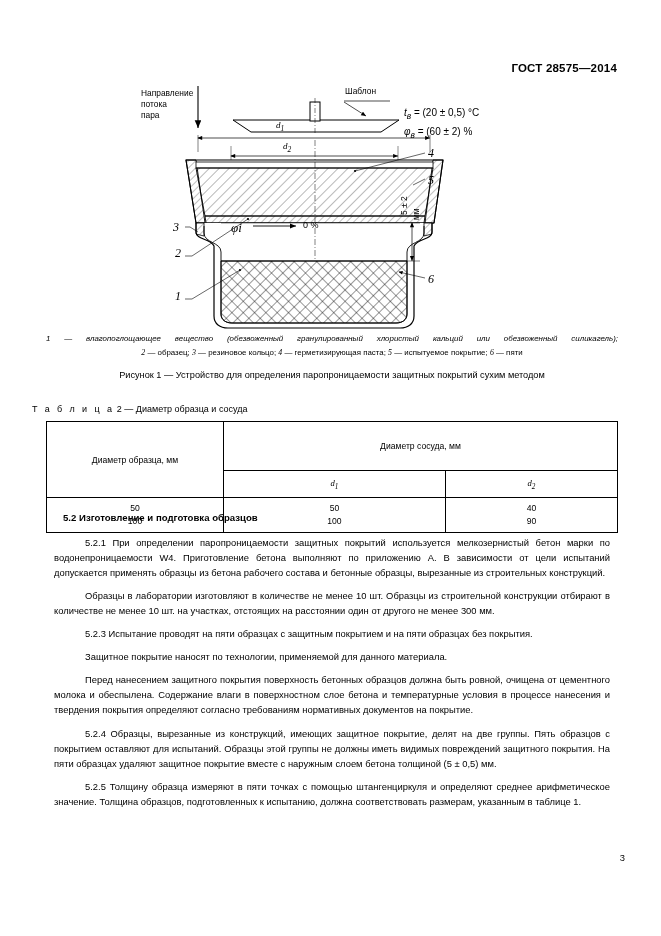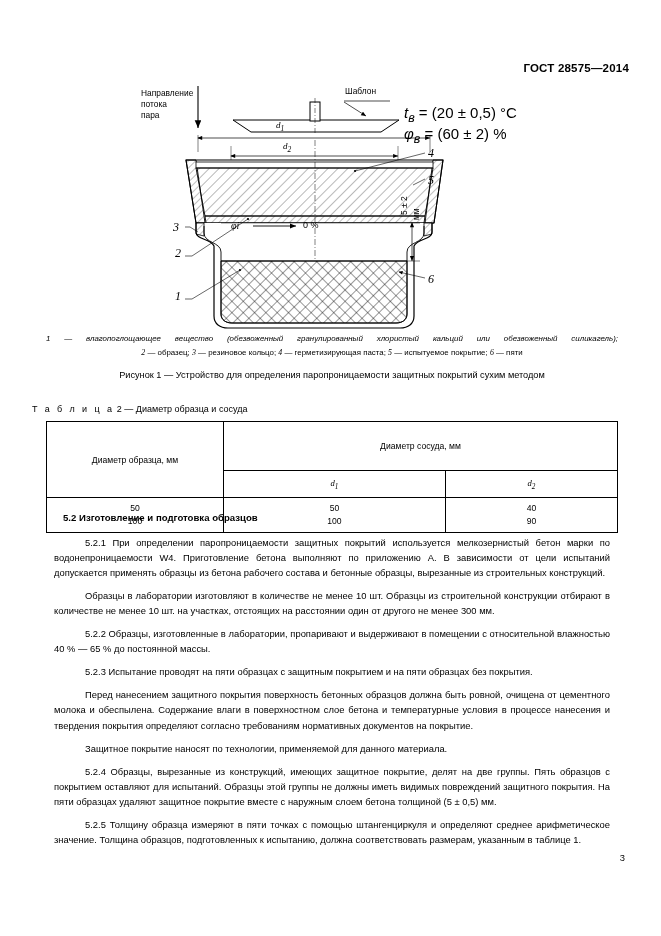--- a/index.html
+++ b/index.html
@@ -19,21 +19,21 @@
     position: relative;
     width: 661px;
     height: 936px;
     box-sizing: border-box;
   }
 
   
   .doc-header {
     position: absolute;
     top: 62px;
-    right: 32px;
+    right: 44px;
     font-size: 11.5px;
     font-weight: bold;
     letter-spacing: 0.2px;
   }
 
   
   .figure-zone {
     position: absolute;
     top: 80px;
     left: 0;
@@ -54,21 +54,21 @@
   }
   .lbl-shablon {
     left: 345px;
     top: 6px;
     text-align: left;
   }
   .cond-block {
     position: absolute;
     left: 404px;
     top: 25px;
-    font-size: 15px;
+    font-size: 10px;
     line-height: 15px;
     font-style: italic;
   }
   .cond-block .rom { font-style: normal; }
   .callout {
     position: absolute;
     font-size: 12px;
     font-style: italic;
     font-family: "Liberation Serif", serif;
   }
@@ -83,21 +83,21 @@
     font-size: 9px;
     font-style: italic;
     font-family: "Liberation Serif", serif;
   }
   .dim-d1 { left: 276px; top: 40px; }
   .dim-d2 { left: 283px; top: 61px; }
   .phi-lab {
     position: absolute;
     left: 231px;
     top: 140px;
-    font-size: 10px;
+    font-size: 13px;
     font-style: italic;
     font-family: "Liberation Serif", serif;
     text-align: right;
   }
   .zero-lab {
     position: absolute;
     left: 303px;
     top: 140px;
     font-size: 9px;
   }
@@ -363,22 +363,21 @@
           <span>40</span><br><span>90</span>
         </td>
       </tr>
     </tbody>
   </table>
 
   <div class="body-text">
     <div class="sec-head">5.2  Изготовление и подготовка образцов</div>
     <p class="para">5.2.1  При определении паропроницаемости защитных покрытий используется мелкозернистый бетон марки по водонепроницаемости W4. Приготовление бетона выполняют по приложению А. В зависимости от цели испытаний допускается применять образцы из бетона рабочего состава и бетонные образцы, вырезанные из строительных конструкций.</p>
     <p class="para">Образцы в лаборатории изготовляют в количестве не менее 10 шт. Образцы из строительной конструкции отбирают в количестве не менее 10 шт. на участках, отстоящих на расстоянии один от другого не менее 300 мм.</p>
-    <p class="para">5.2.2  Образцы, изготовленные в лаборатории, пропаривают и выдерживают в помещении с относительной влажностью 40 % — 65 % до постоянной массы.</p>
     <p class="para">5.2.3  Испытание проводят на пяти образцах с защитным покрытием и на пяти образцах без покрытия.</p>
+    <p class="para">Защитное покрытие наносят по технологии, применяемой для данного материала.</p>
     <p class="para">Перед нанесением защитного покрытия поверхность бетонных образцов должна быть ровной, очищена от цементного молока и обеспылена. Содержание влаги в поверхностном слое бетона и температурные условия в процессе нанесения и твердения покрытия определяют согласно требованиям нормативных документов на покрытие.</p>
-    <p class="para">Защитное покрытие наносят по технологии, применяемой для данного материала.</p>
     <p class="para">5.2.4  Образцы, вырезанные из конструкций, имеющих защитное покрытие, делят на две группы. Пять образцов с покрытием оставляют для испытаний. Образцы этой группы не должны иметь видимых повреждений защитного покрытия. На пяти образцах удаляют защитное покрытие вместе с наружным слоем бетона толщиной (5 ± 0,5) мм.</p>
     <p class="para">5.2.5  Толщину образца измеряют в пяти точках с помощью штангенциркуля и определяют среднее арифметическое значение. Толщина образцов, подготовленных к испытанию, должна соответствовать размерам, указанным в таблице 1.</p>
   </div>
 
   <div class="page-num">3</div>
 </div>
 
 </body></html>

